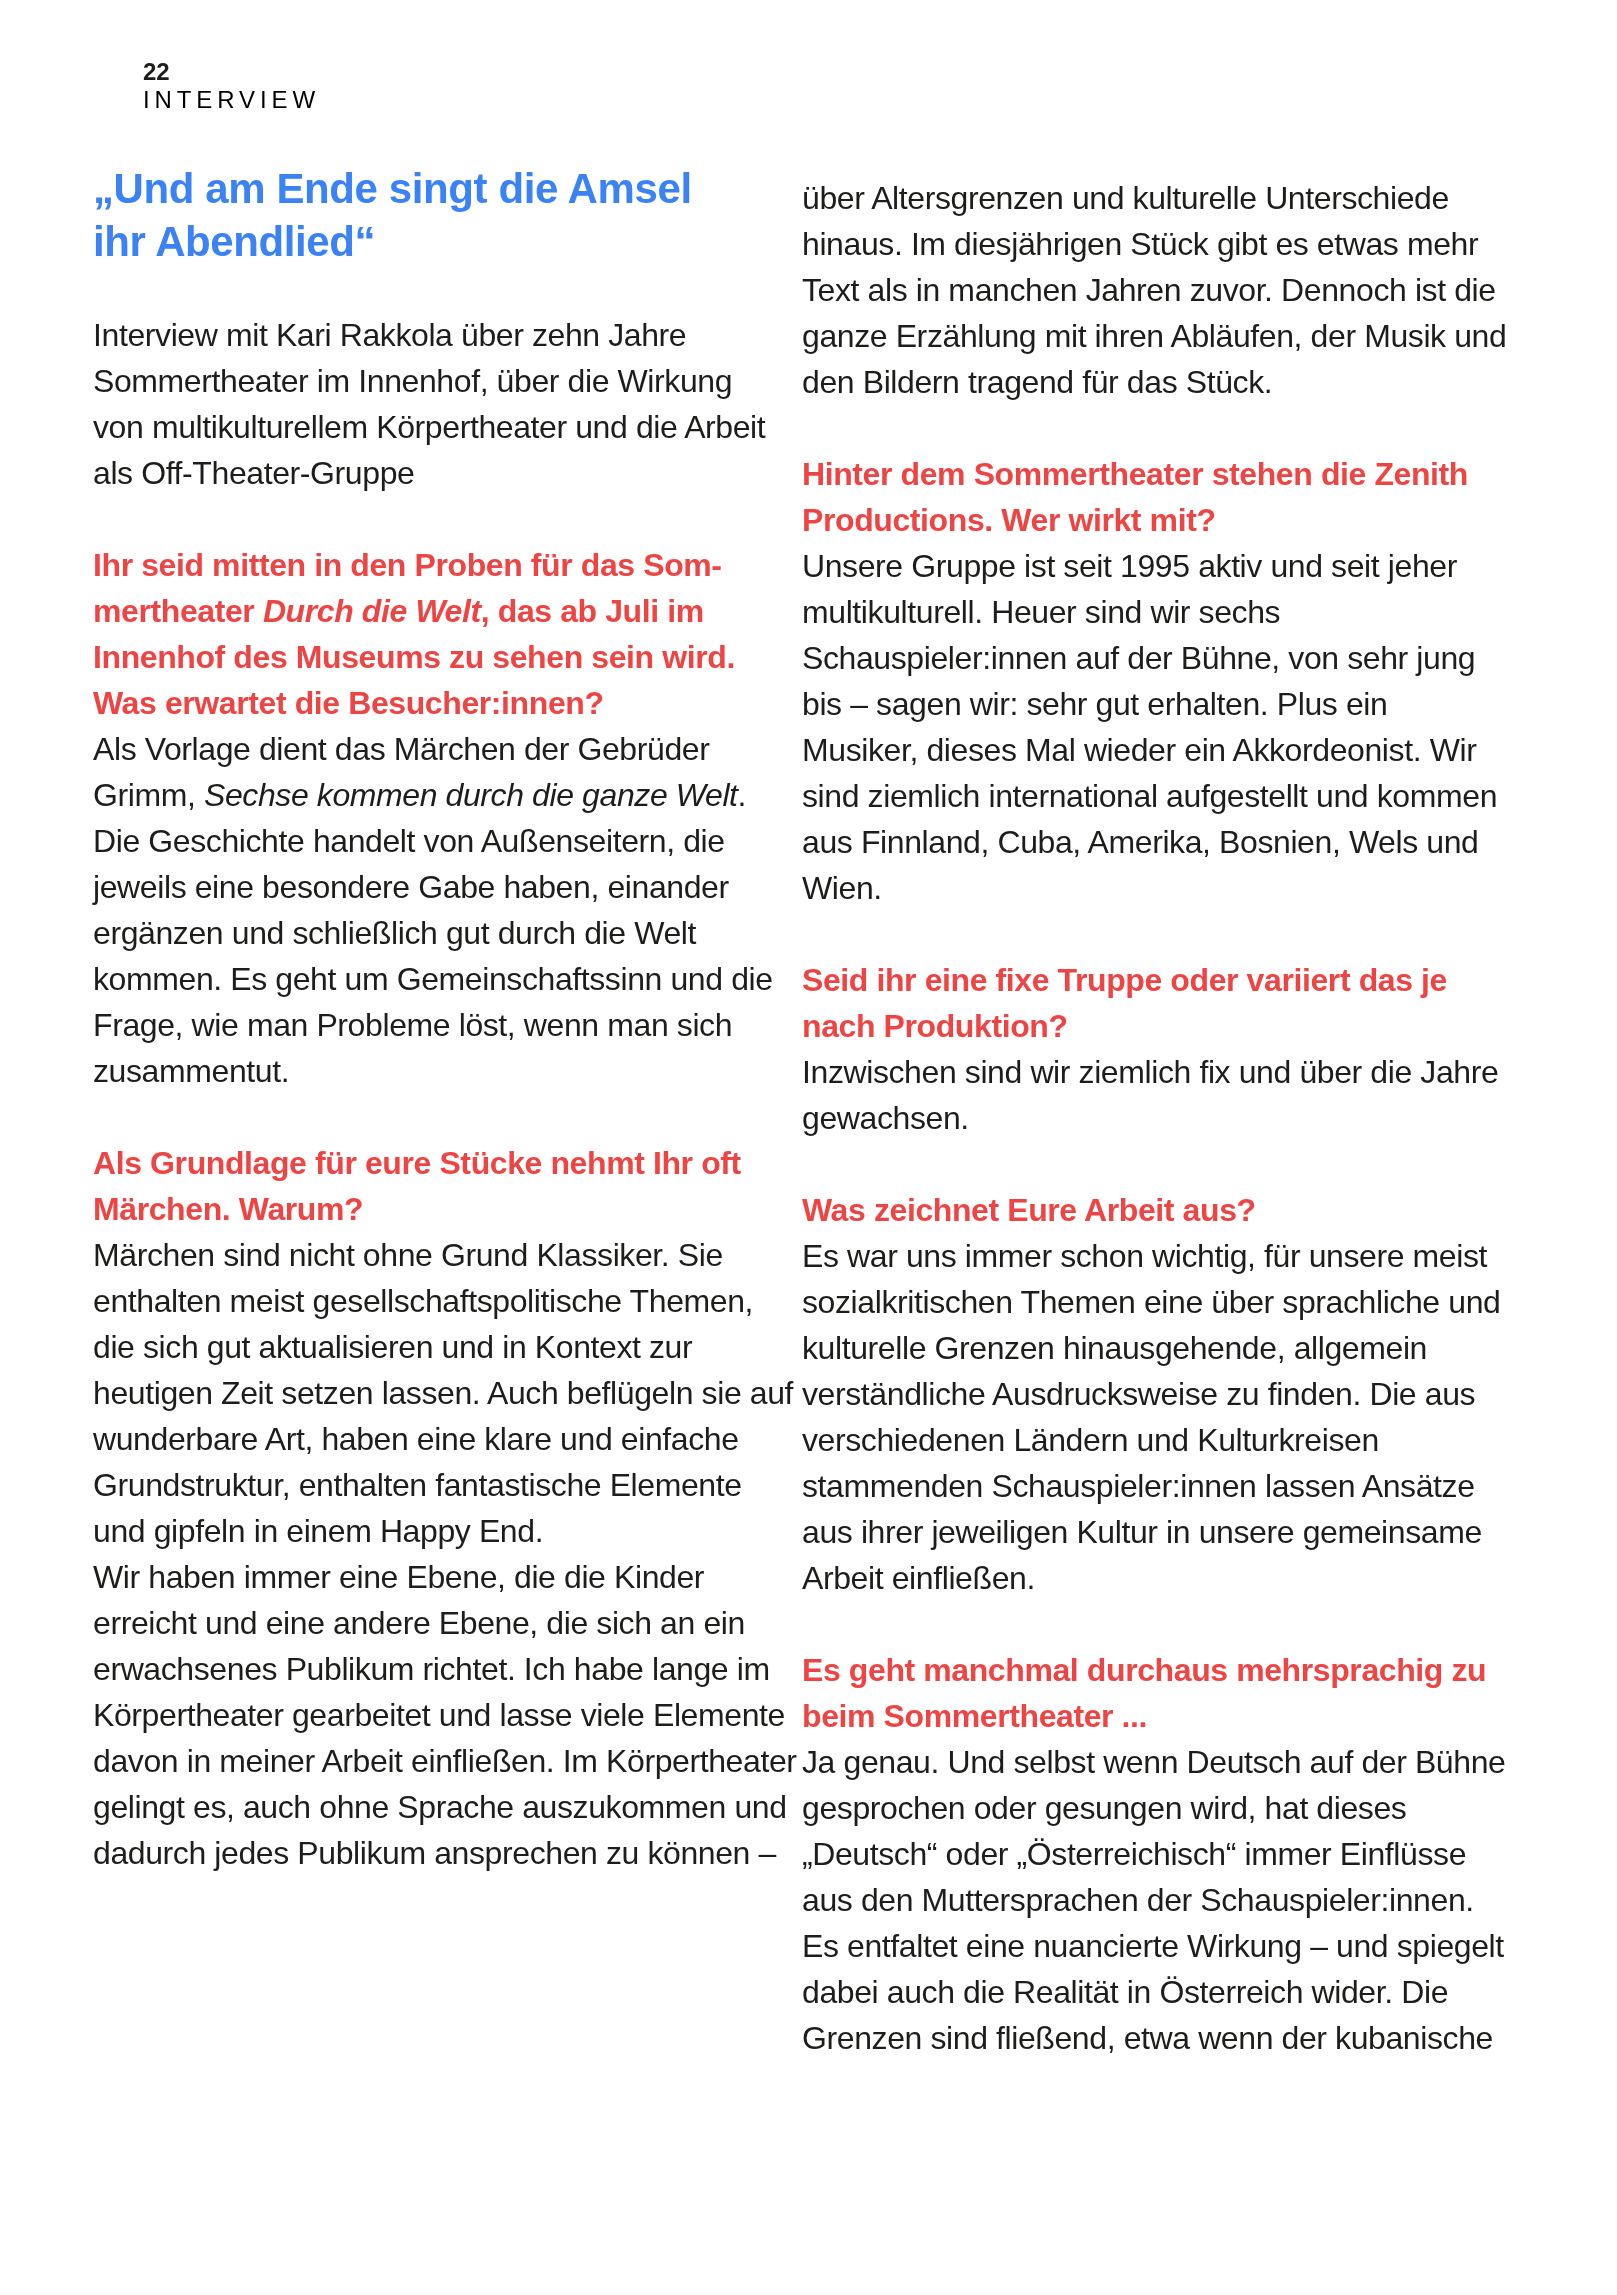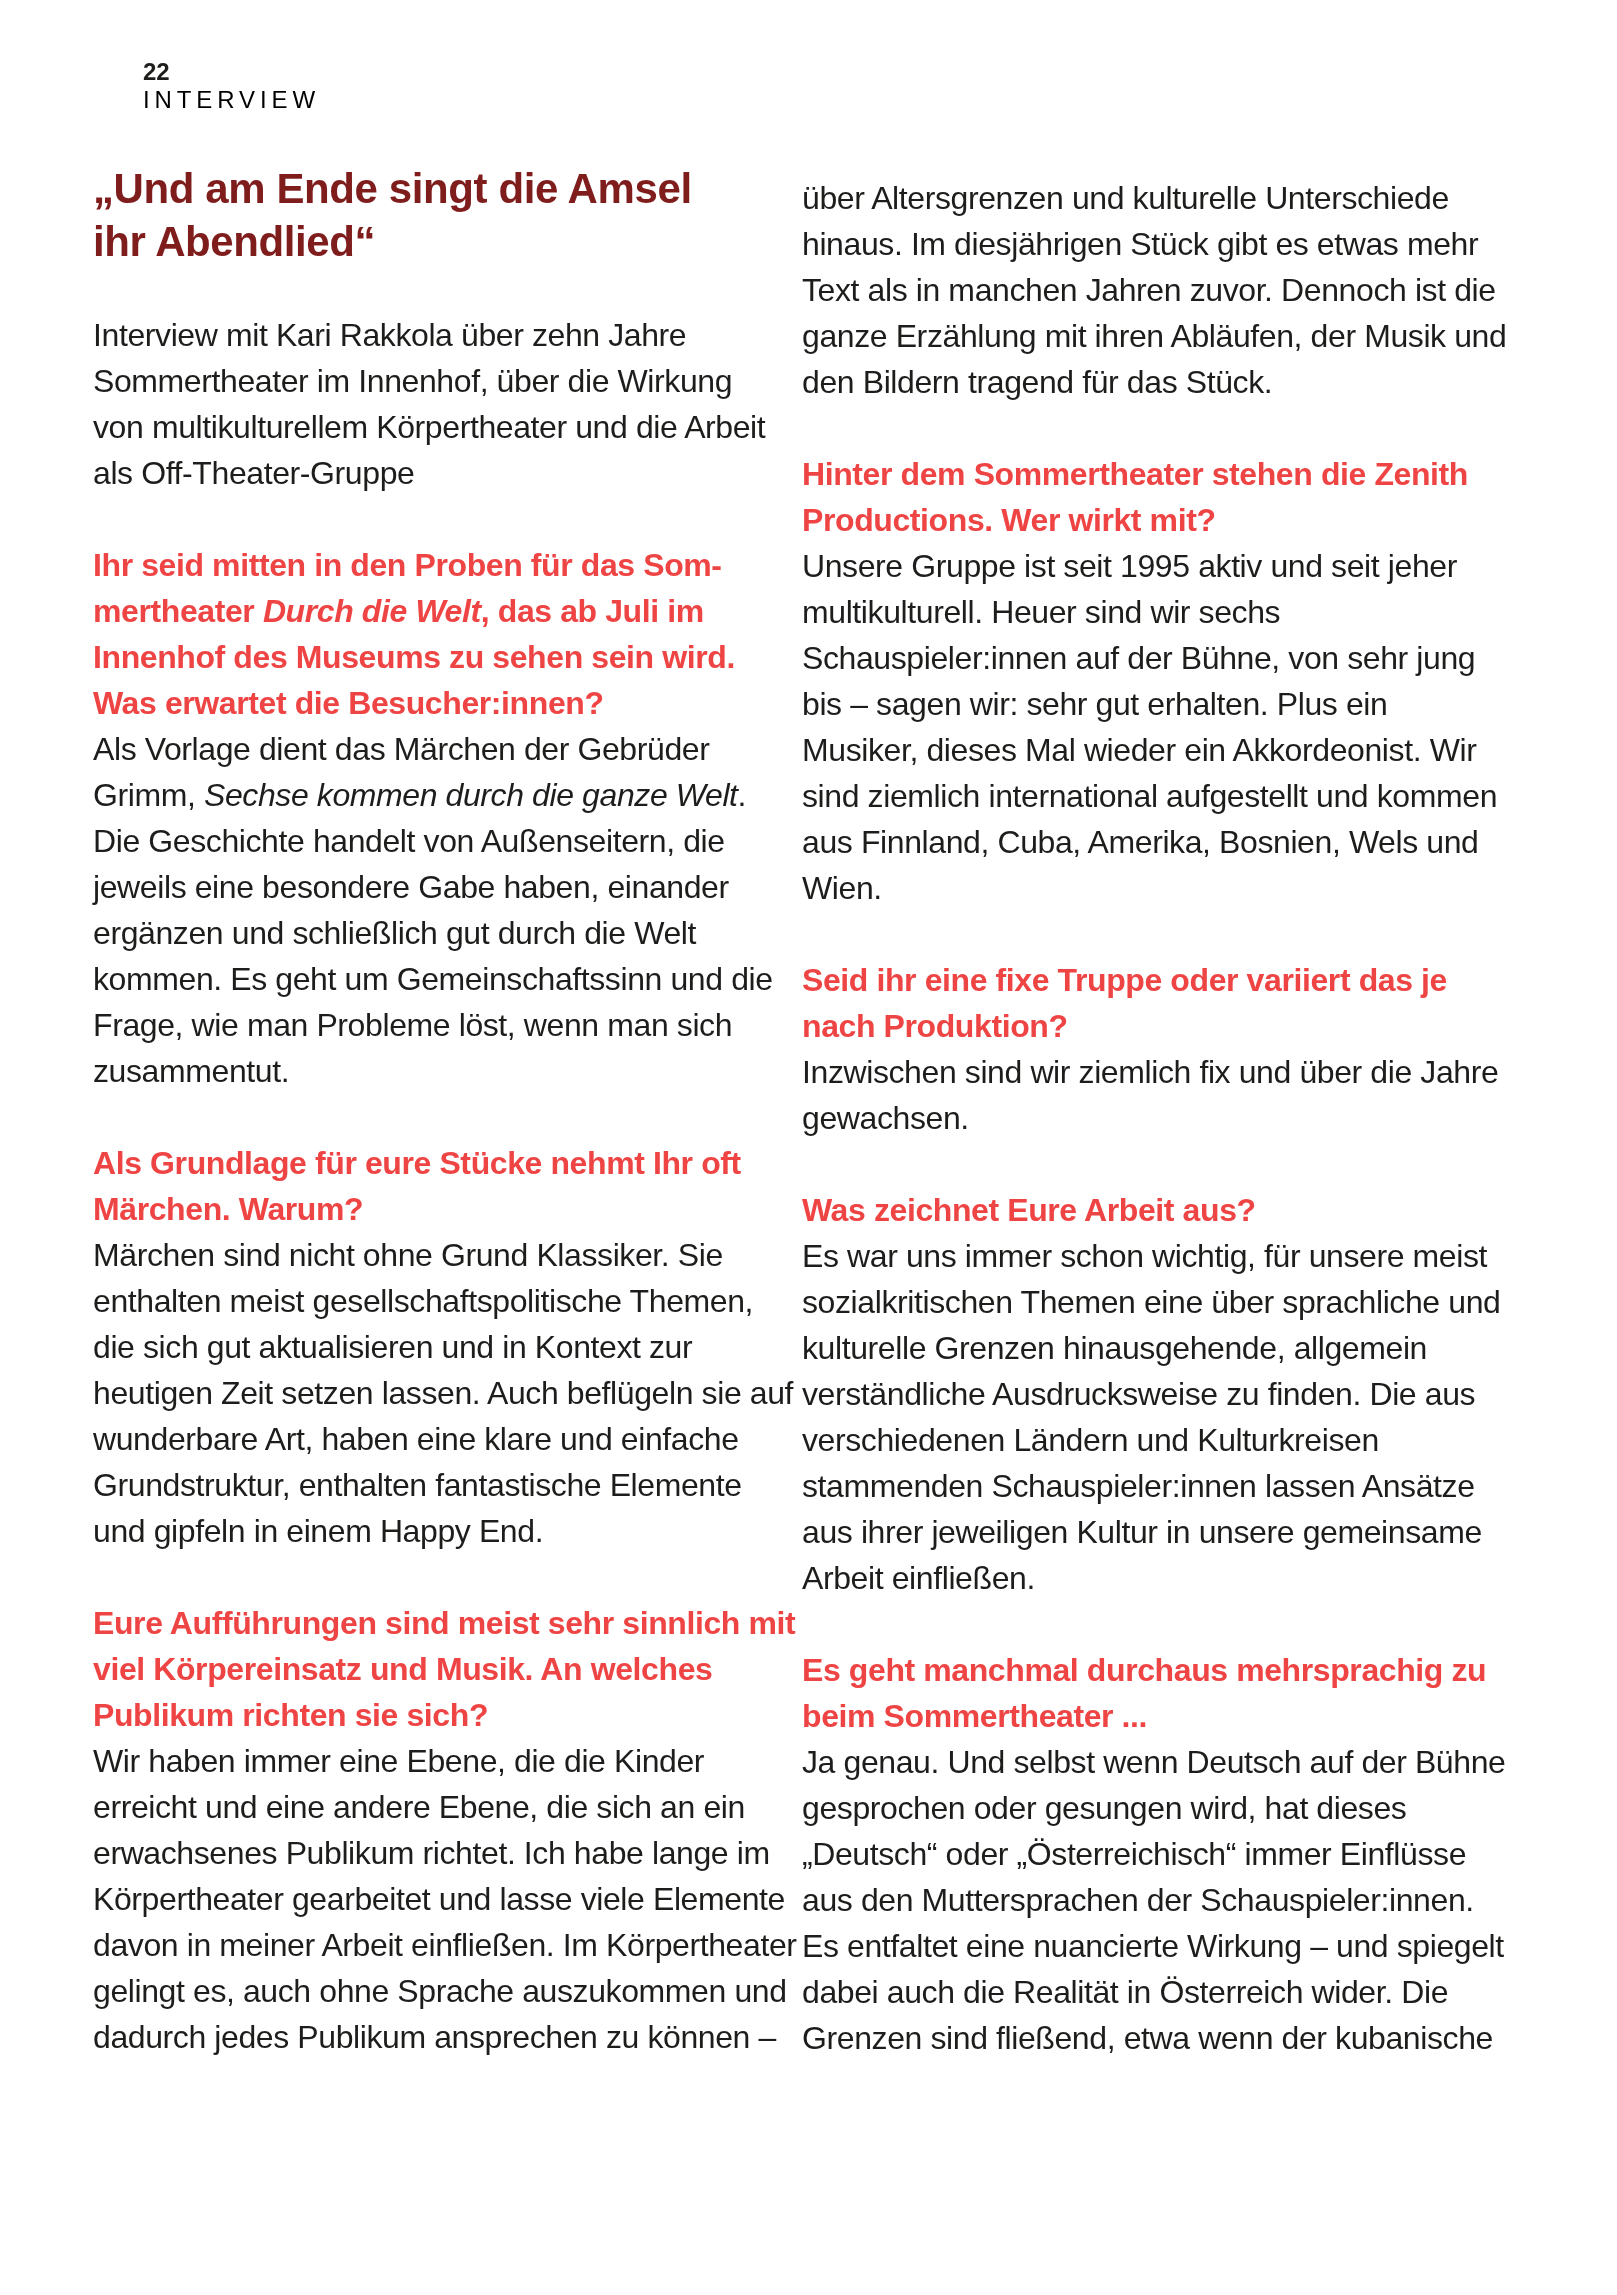--- a/index.html
+++ b/index.html
@@ -46,21 +46,21 @@
   }
   .col-left  { left: 93px;  top: 162px; }
   .col-right { left: 802px; top: 175px; }
   .article-title {
     margin: 0 0 44px 0;
     font-size: 42px;
     line-height: 53px;
     font-weight: 700;
     letter-spacing: -0.4px;
     white-space: pre-line;
-    color: #7f1d1d;
+    color: #3b82f6;
   }
   .intro {
     margin: 0 16px 39px 0;
   }
   .blocks p { margin: 0; }
   .blocks .q {
     font-weight: 700;
     margin-top: 46px;
     color: #ef4444;
   }
@@ -79,21 +79,20 @@
 
   <div class="col col-left">
     <h1 class="article-title">„Und am Ende singt die Amsel
 ihr Abendlied“</h1>
     <p class="intro">Interview mit Kari Rakkola über zehn Jahre Sommertheater im Innenhof, über die Wirkung von multikulturellem Körpertheater und die Arbeit als Off-Theater-Gruppe</p>
     <div class="blocks">
         <p class="q"><span>Ihr seid mitten in den Proben für das Som­mertheater </span><span class="it">Durch die Welt</span><span>, das ab Juli im Innenhof des Museums zu sehen sein wird. Was erwartet die Besucher:innen?</span></p>
         <p class="a"><span>Als Vorlage dient das Märchen der Gebrüder Grimm, </span><span class="it">Sechse kommen durch die ganze Welt</span><span>. Die Geschichte handelt von Außen­seitern, die jeweils eine besondere Gabe haben, einander ergänzen und schließlich gut durch die Welt kommen. Es geht um Gemeinschaftssinn und die Frage, wie man Probleme löst, wenn man sich zusammentut.</span></p>
         <p class="q"><span>Als Grundlage für eure Stücke nehmt Ihr oft Märchen. Warum?</span></p>
         <p class="a"><span>Märchen sind nicht ohne Grund Klassiker. Sie enthalten meist gesellschaftspolitische Themen, die sich gut aktualisieren und in Kontext zur heutigen Zeit setzen lassen. Auch beflügeln sie auf wunderbare Art, haben eine klare und einfache Grundstruk­tur, enthalten fantastische Elemente und gipfeln in einem Happy End.</span></p>
-        <p class="q"><span>Eure Aufführungen sind meist sehr sinn­lich mit viel Körpereinsatz und Musik. An welches Publikum richten sie sich?</span></p>
         <p class="a"><span>Wir haben immer eine Ebene, die die Kinder erreicht und eine andere Ebene, die sich an ein erwachsenes Publikum richtet. Ich habe lange im Körpertheater gearbeitet und lasse viele Elemente davon in meiner Arbeit einfließen. Im Körpertheater gelingt es, auch ohne Sprache auszukommen und dadurch jedes Publikum ansprechen zu können –</span></p>
       </div>
   </div>
 
   <div class="col col-right">
     <div class="blocks">
         <p class="a"><span>über Altersgrenzen und kulturelle Unter­schiede hinaus. Im diesjährigen Stück gibt es etwas mehr Text als in manchen Jahren zuvor. Dennoch ist die ganze Erzählung mit ihren Abläufen, der Musik und den Bildern tragend für das Stück.</span></p>
         <p class="q"><span>Hinter dem Sommertheater stehen die Zenith Productions. Wer wirkt mit?</span></p>
         <p class="a"><span>Unsere Gruppe ist seit 1995 aktiv und seit jeher multikulturell. Heuer sind wir sechs Schauspieler:innen auf der Bühne, von sehr jung bis – sagen wir: sehr gut erhalten. Plus ein Musiker, dieses Mal wieder ein Akkordeonist. Wir sind ziemlich international aufgestellt und kommen aus Finnland, Cuba, Amerika, Bosnien, Wels und Wien.</span></p>
         <p class="q"><span>Seid ihr eine fixe Truppe oder variiert das je nach Produktion?</span></p>

